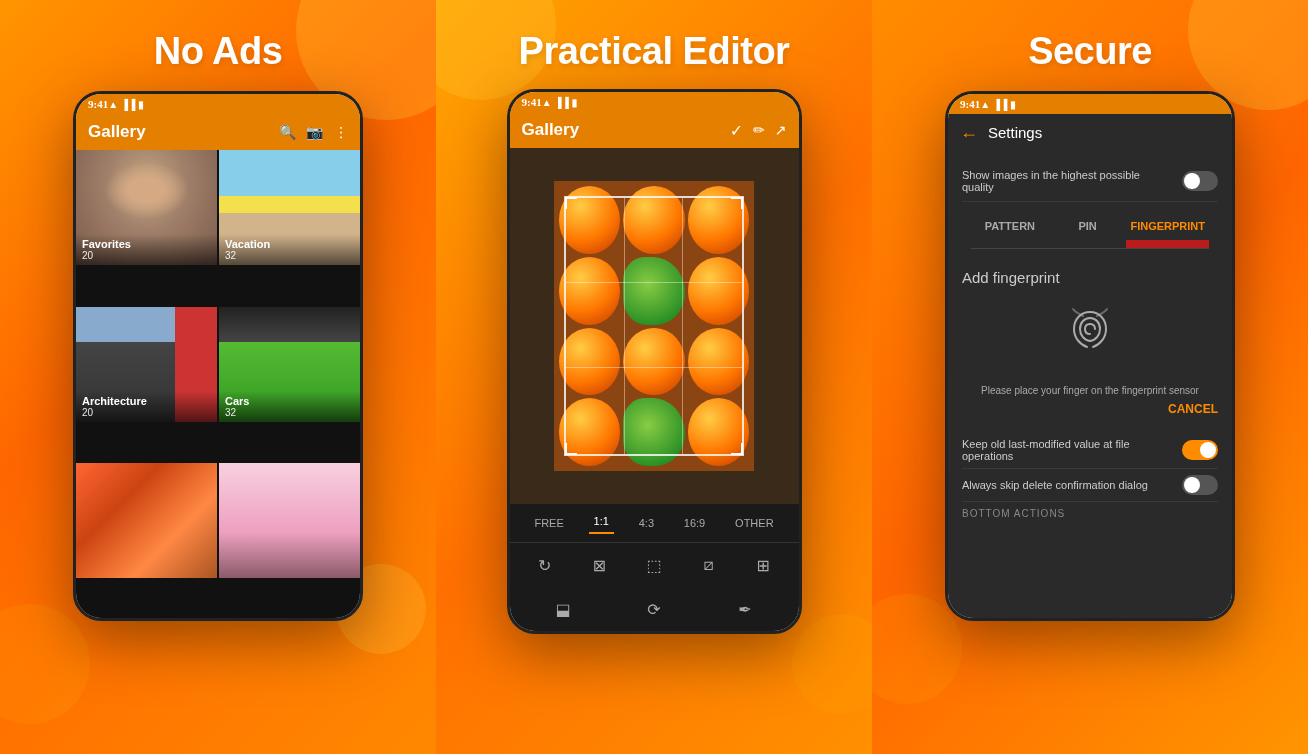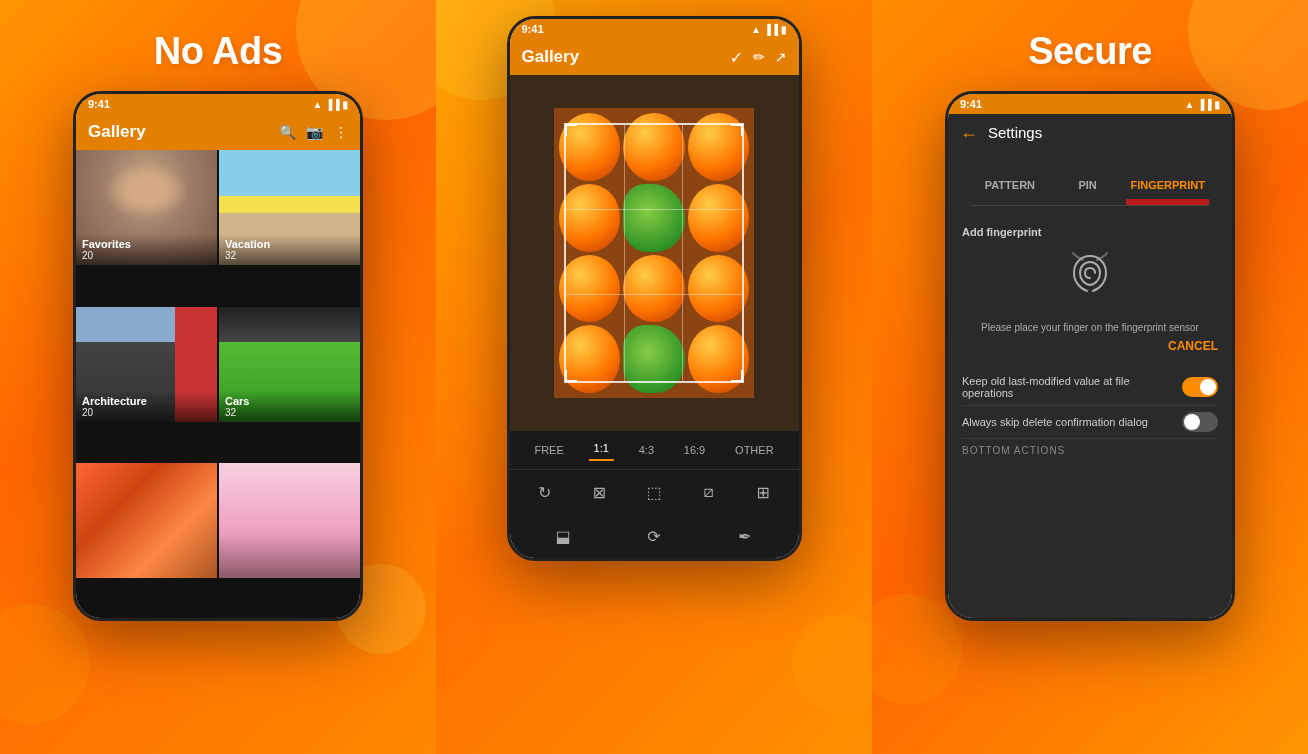--- a/index.html
+++ b/index.html
@@ -57,26 +57,26 @@
     
     .phone-1 {
       width: 290px;
       height: 530px;
       margin-top: 18px;
     }
 
     .status-bar {
       background: #E57F00;
       display: flex;
-      justify-content: space-between;
       align-items: center;
       padding: 4px 12px;
       color: white;
       font-size: 11px;
       font-weight: 600;
+      font-family: Liberation Serif, serif;
     }
 
     .status-icons {
       display: flex;
       gap: 3px;
       align-items: center;
       font-size: 10px;
     }
 
     .app-bar {
@@ -299,49 +299,49 @@
       flex: 1;
       text-align: center;
       padding: 8px 4px;
       font-size: 11px;
       color: #AAA;
       font-weight: 600;
     }
 
     .sec-tab.active {
       color: #FF8C00;
-      border-bottom: 6px solid #b91c1c;
+      border-bottom: 8px solid #b91c1c;
     }
 
     .fingerprint-area {
       display: flex;
       flex-direction: column;
       align-items: center;
       padding: 10px 0;
     }
 
     .add-fingerprint-label {
       color: #CCC;
-      font-size: 11px;
+      font-size: 15px;
       align-self: flex-start;
-      font-weight: bold;
+      margin-bottom: 8px;
     }
 
     .fingerprint-icon {
       width: 50px;
       height: 50px;
       margin: 10px 0;
       opacity: 0.8;
     }
 
     .fingerprint-text {
       color: #AAA;
       font-size: 10px;
       text-align: center;
-      margin-top: 14px;
+      margin-top: 21px;
     }
 
     .cancel-btn {
       color: #FF8C00;
       font-size: 12px;
       font-weight: 600;
       align-self: flex-end;
       padding: 6px 0;
     }
 
@@ -538,20 +538,21 @@
         </div>
       </div>
     </div>
   </div>
 </div>
 
 <div class="panel panel-2">
   <div class="blob" style="width:150px;height:150px;top:-50px;left:-30px;background:rgba(255,200,50,0.3);"></div>
   <div class="blob" style="width:100px;height:100px;bottom:40px;right:-20px;background:rgba(255,160,0,0.25);"></div>
 
+  <h1 class="panel-heading">Practical Editor</h1>
 
   <div class="phone phone-2">
     <div class="phone-body">
 
       <div class="status-bar">
         <span>9:41</span>
         <div class="status-icons">
           <span>▲</span>
           <span>▐▐</span>
           <span>▮</span>
@@ -642,20 +643,26 @@
         </div>
       </div>
 
       <div class="settings-bar">
         <span class="back-arrow">←</span>
         <span style="color:white;font-size:15px;font-weight:500;">Settings</span>
       </div>
 
       <div class="settings-content">
 
+        <div class="settings-row">
+          <span class="settings-text">Show images in the highest possible quality</span>
+          <div class="toggle off">
+            <div class="toggle-knob"></div>
+          </div>
+        </div>
 
 
         <div class="security-tabs">
           <div class="sec-tab">PATTERN</div>
           <div class="sec-tab">PIN</div>
           <div class="sec-tab active">FINGERPRINT</div>
         </div>
 
         <div class="fingerprint-area">
           <span class="add-fingerprint-label">Add fingerprint</span>

